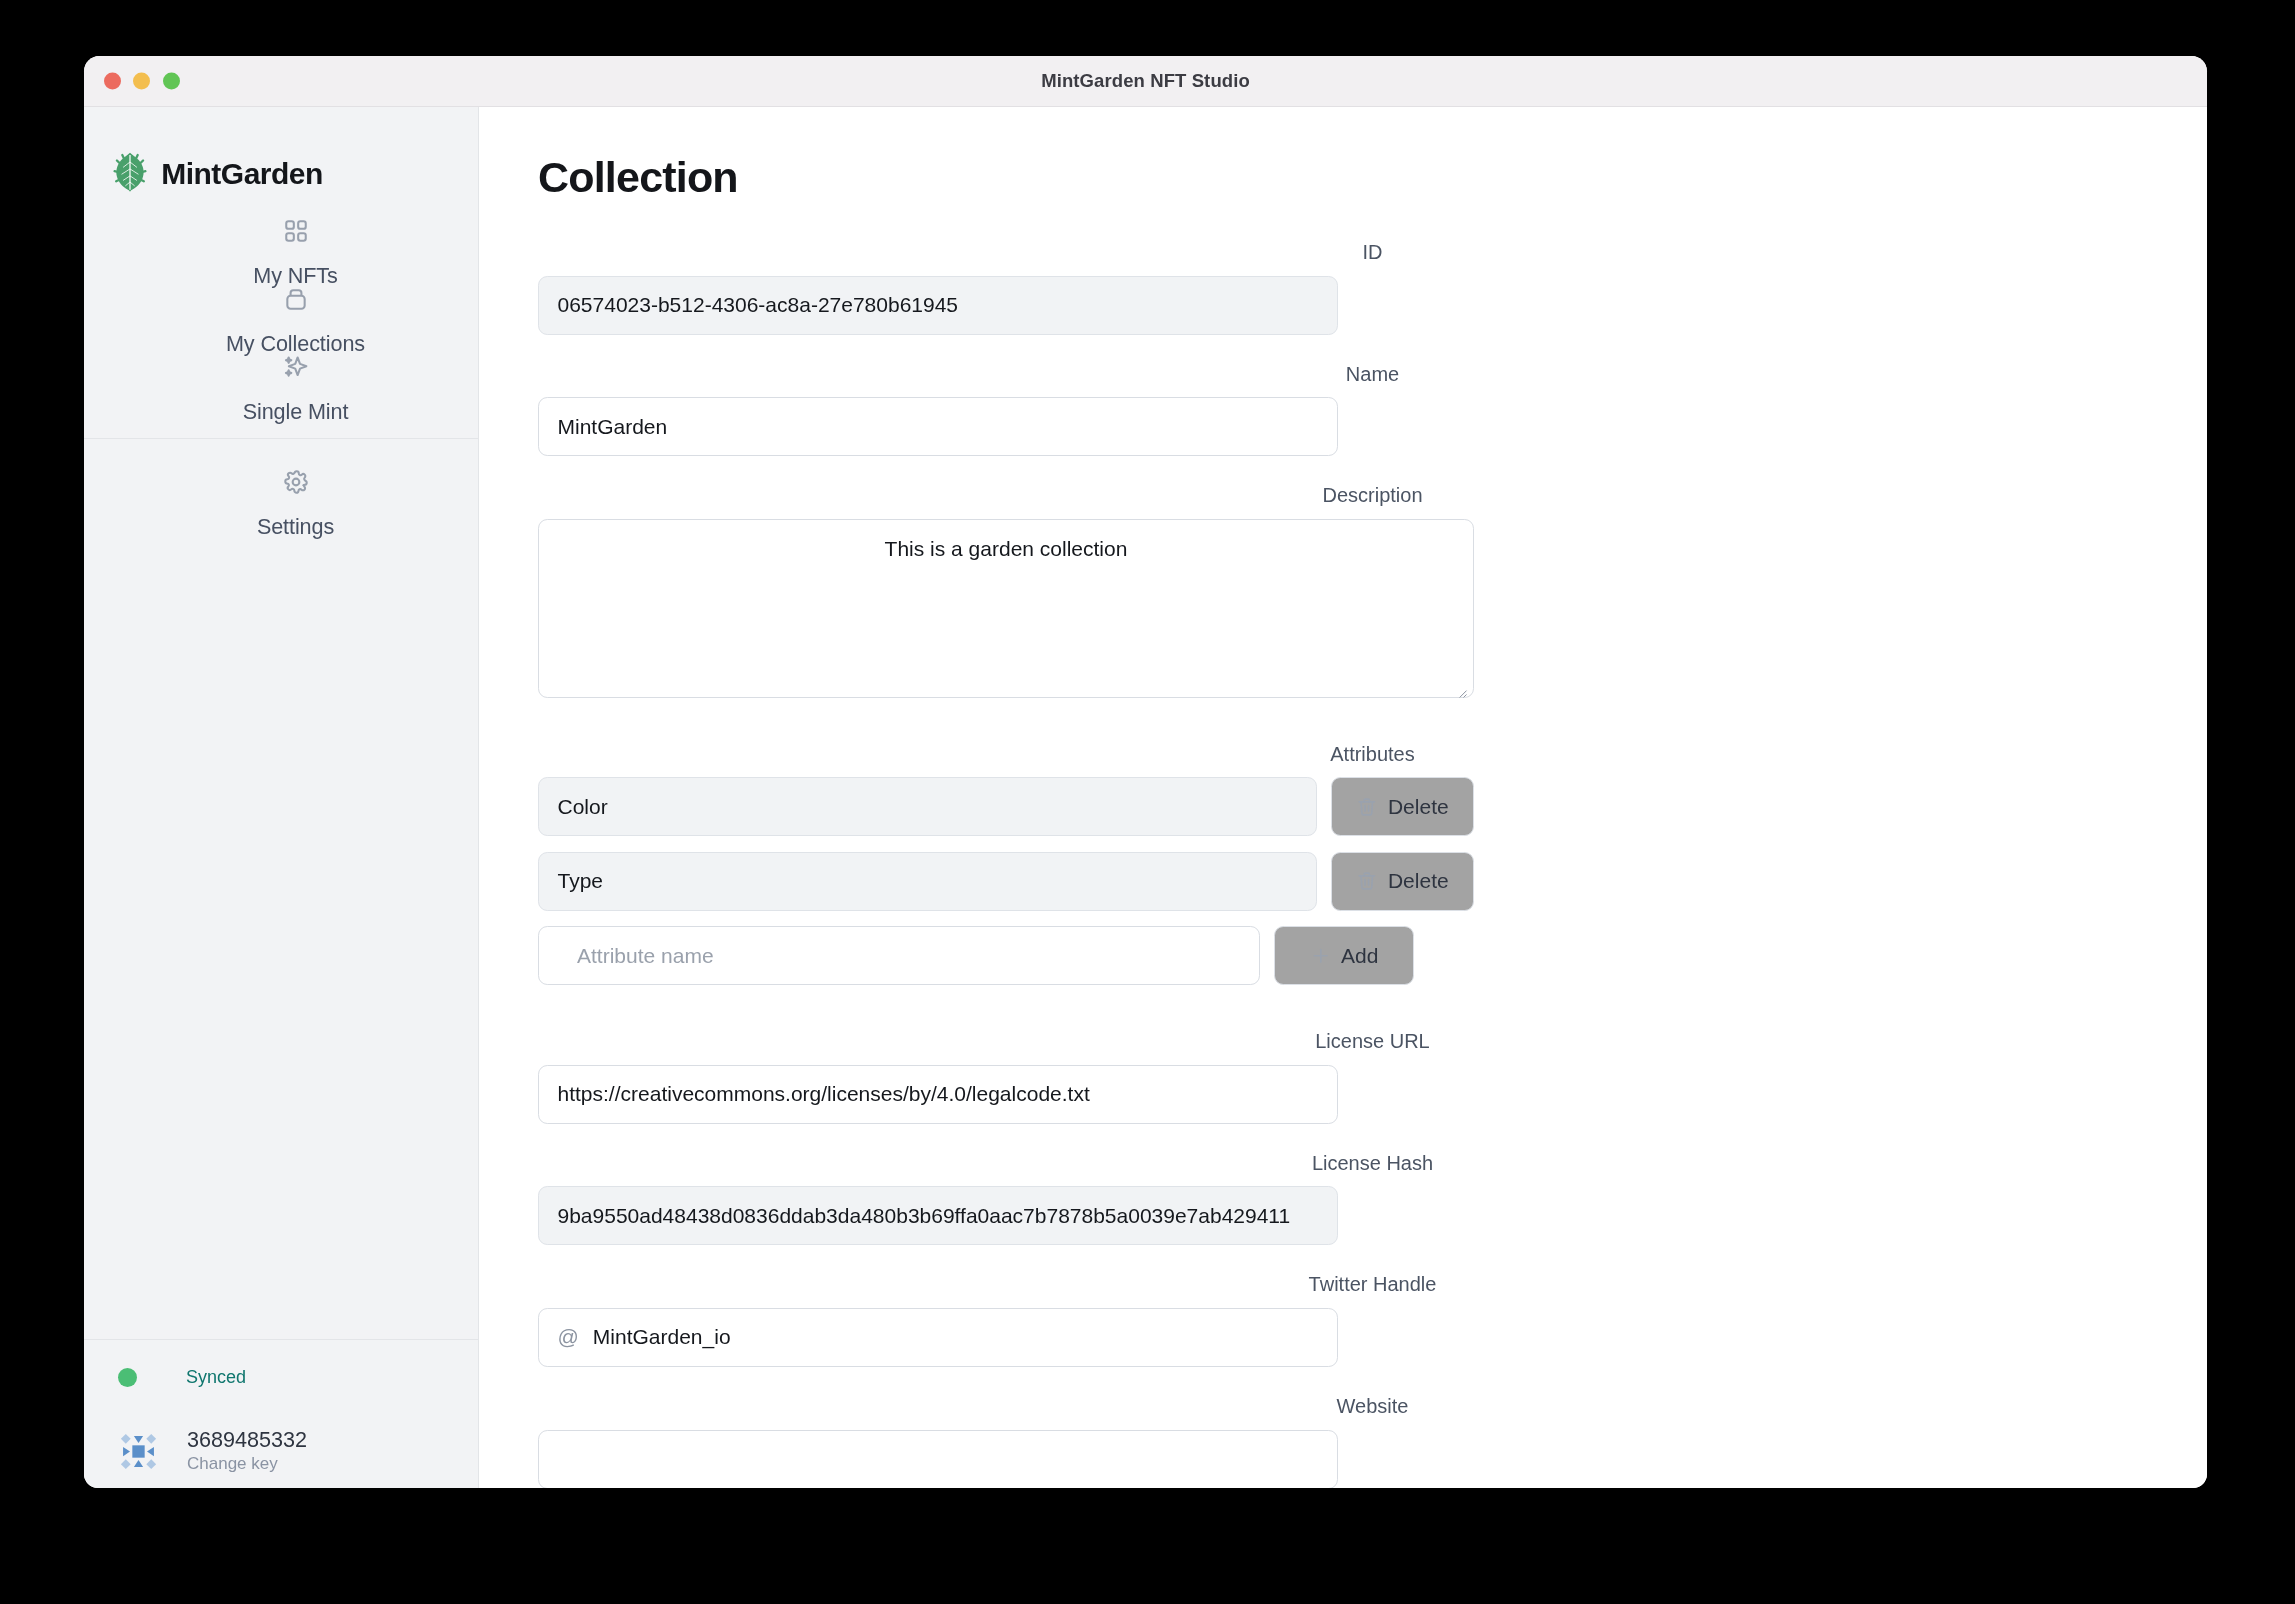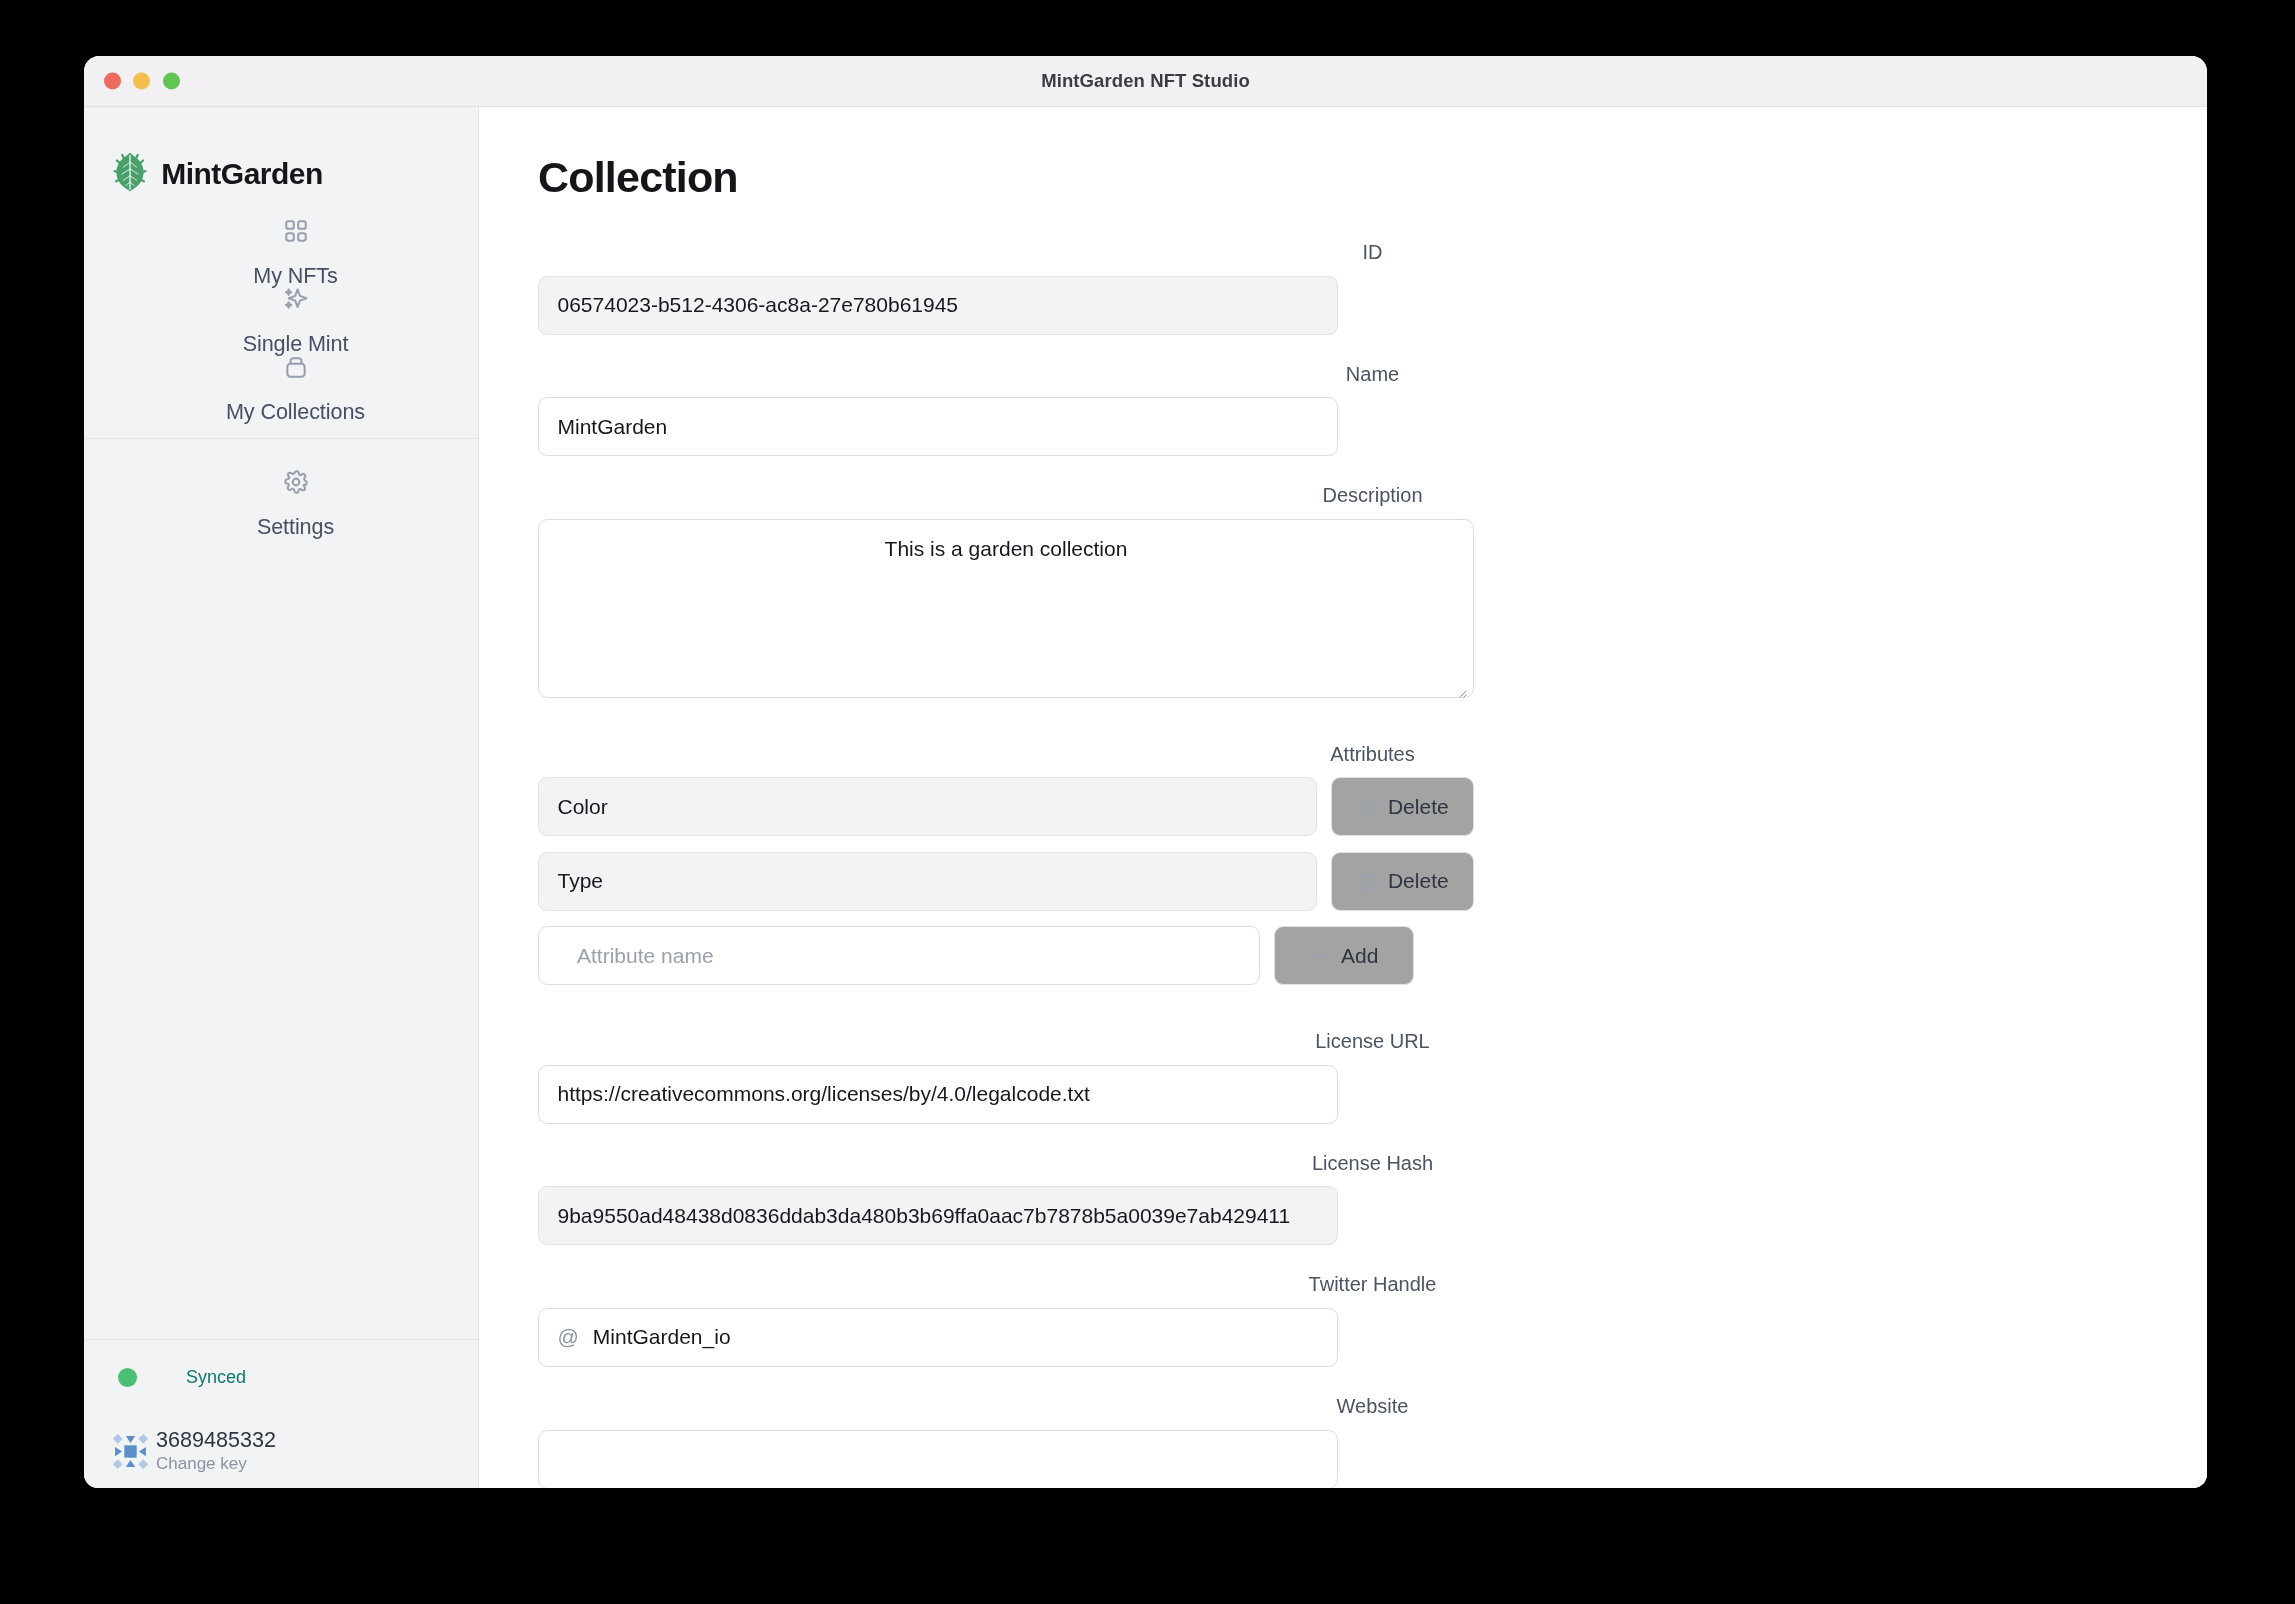--- a/index.html
+++ b/index.html
@@ -135,24 +135,25 @@
   #sync-dot {
     width: 19px; height: 19px; border-radius: 50%;
     background: #4BBE75;
     flex: 0 0 auto;
   }
   #sync-label { font-size: 18px; color: #0f766e; margin-left: 32px; }
 
   #key-row {
     display: flex;
     align-items: center;
-    gap: 7px;
+    gap: 30px;
     height: 74px;
     padding-left: 28px;
     cursor: pointer;
+    margin-left: 8px;
   }
   #identicon {
     width: 37px; height: 37px;
     flex: 0 0 auto;
   }
   #key-text { display: flex; flex-direction: column; gap: 3.1px; }
   #key-id { font-size: 21.6px; color: #2E3440; line-height: 1.05; }
   #key-change { font-size: 17px; color: #8A93A3; line-height: 1.05; }
 
   
@@ -288,37 +289,37 @@
               <rect x="14" y="3" width="7" height="7" rx="2"></rect>
               <rect x="3" y="14" width="7" height="7" rx="2"></rect>
               <rect x="14" y="14" width="7" height="7" rx="2"></rect>
             </svg>
           </span>
           <span class="nav-label">My NFTs</span>
         </div>
 
         <div class="nav-item">
           <span class="nav-icon">
+            <svg width="26" height="26" viewBox="0 0 24 24" fill="none" stroke="currentColor" stroke-width="1.9">
+              <rect x="4" y="9" width="16" height="12" rx="3"></rect>
+              <path d="M7 9 L7 6.5 C7 5.1 8.1 4 9.5 4 L14.5 4 C15.9 4 17 5.1 17 6.5 L17 9"></path>
+            </svg>
+          </span>
+          <span class="nav-label">My Collections</span>
+        </div>
+
+        <div class="nav-item">
+          <span class="nav-icon">
             <svg width="26" height="26" viewBox="0 0 24 24" fill="none" stroke="currentColor" stroke-width="1.9" stroke-linejoin="round">
               <path d="M13.5 3.2 L15.7 9.1 L21.6 11.3 L15.7 13.5 L13.5 19.4 L11.3 13.5 L5.4 11.3 L11.3 9.1 Z"></path>
               <path d="M5.2 3.2 L5.9 5.0 L7.7 5.7 L5.9 6.4 L5.2 8.2 L4.5 6.4 L2.7 5.7 L4.5 5.0 Z"></path>
               <path d="M5.2 15.0 L5.9 16.8 L7.7 17.5 L5.9 18.2 L5.2 20.0 L4.5 18.2 L2.7 17.5 L4.5 16.8 Z"></path>
             </svg>
           </span>
           <span class="nav-label">Single Mint</span>
-        </div>
-
-        <div class="nav-item">
-          <span class="nav-icon">
-            <svg width="26" height="26" viewBox="0 0 24 24" fill="none" stroke="currentColor" stroke-width="1.9">
-              <rect x="4" y="9" width="16" height="12" rx="3"></rect>
-              <path d="M7 9 L7 6.5 C7 5.1 8.1 4 9.5 4 L14.5 4 C15.9 4 17 5.1 17 6.5 L17 9"></path>
-            </svg>
-          </span>
-          <span class="nav-label">My Collections</span>
         </div>
       </div>
 
       <div class="sidebar-divider"></div>
 
       <div class="nav-group bottom-group">
         <div class="nav-item">
           <span class="nav-icon">
             <svg width="26" height="26" viewBox="0 0 24 24" fill="none" stroke="currentColor" stroke-width="1.9">
               <circle cx="12" cy="12" r="3.1"></circle>

